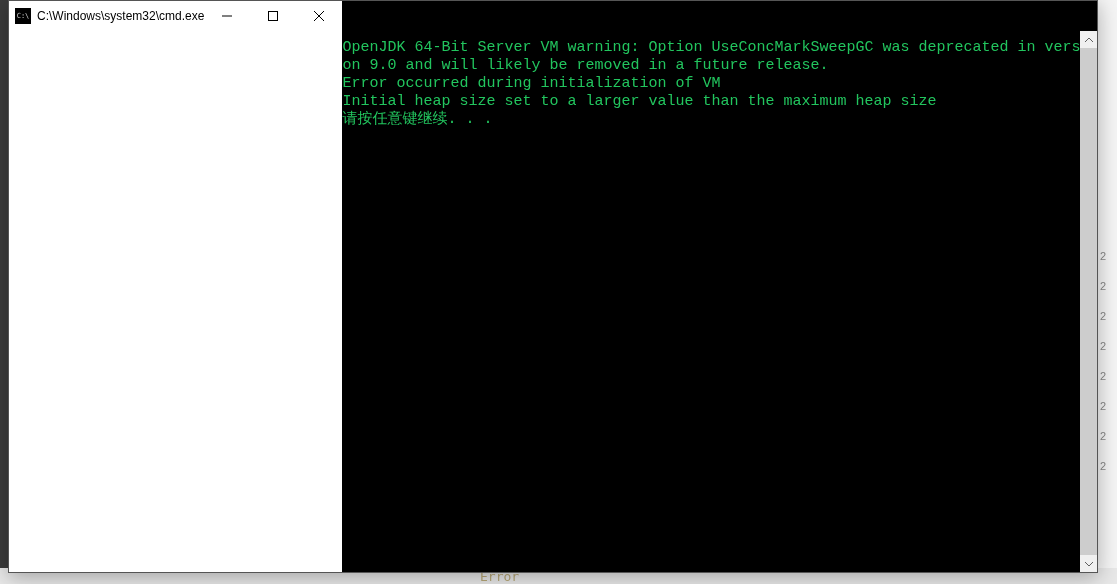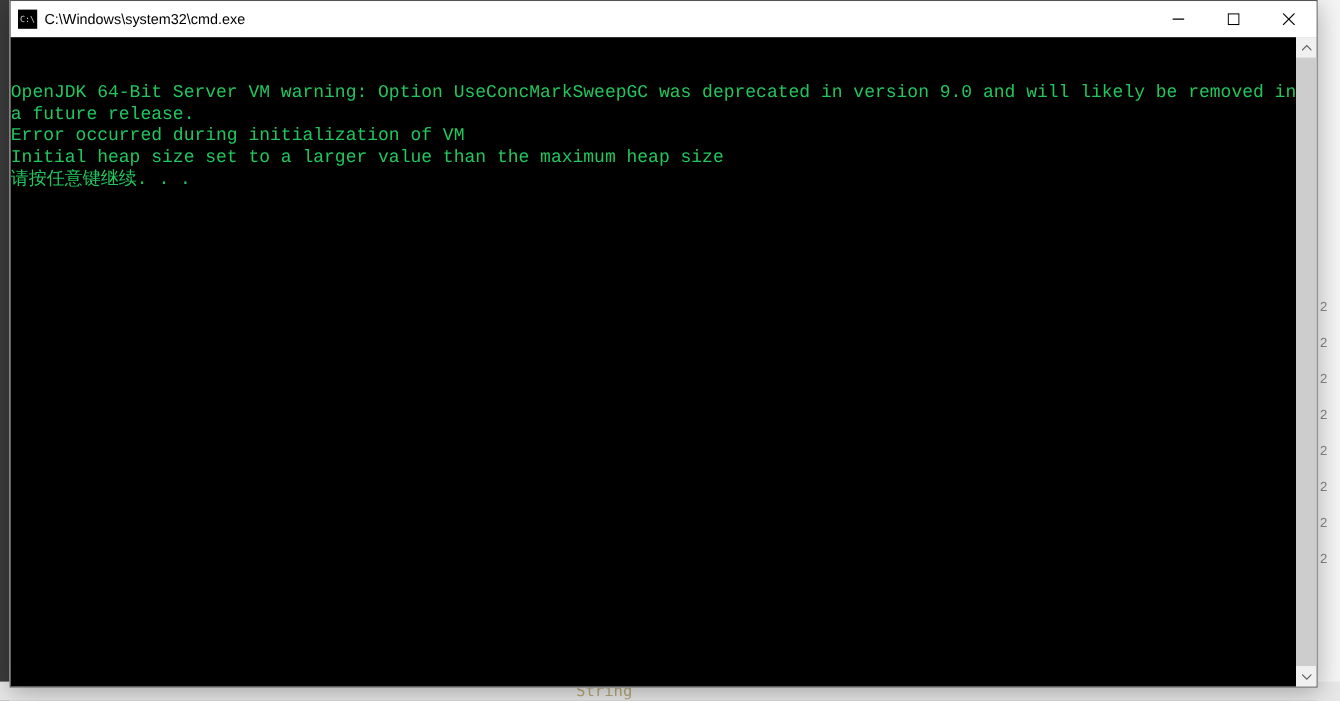--- a/index.html
+++ b/index.html
@@ -20,21 +20,21 @@
     .window {
       position: absolute;
       left: 8px;
       top: 0;
       width: 1090px;
       height: 573px;
       background: #fff;
       border: 1px solid #555;
       box-shadow: 0 4px 20px rgba(0,0,0,0.3);
       display: flex;
-      flex-direction: column;
+      flex-direction: row;
     }
     
     .titlebar {
       height: 30px;
       background: #ffffff;
       display: flex;
       align-items: center;
       padding-left: 6px;
       user-select: none;
     }
@@ -197,21 +197,21 @@
     <div class="bg-right-item">2</div>
     <div class="bg-right-item">2</div>
     <div class="bg-right-item">2</div>
     <div class="bg-right-item">2</div>
     <div class="bg-right-item">2</div>
     <div class="bg-right-item">2</div>
   </div>
 </div>
 
 <div class="bg-bottom">
-  <span class="bg-bottom-text">String</span>
+  <span class="bg-bottom-text">Error</span>
 </div>
 
 <div class="window">
 
   <div class="titlebar">
     <div class="titlebar-icon"></div>
     <div class="titlebar-title">C:\Windows\system32\cmd.exe</div>
     <div class="titlebar-buttons">
       <div class="titlebar-btn">
         <svg viewBox="0 0 10 10">

